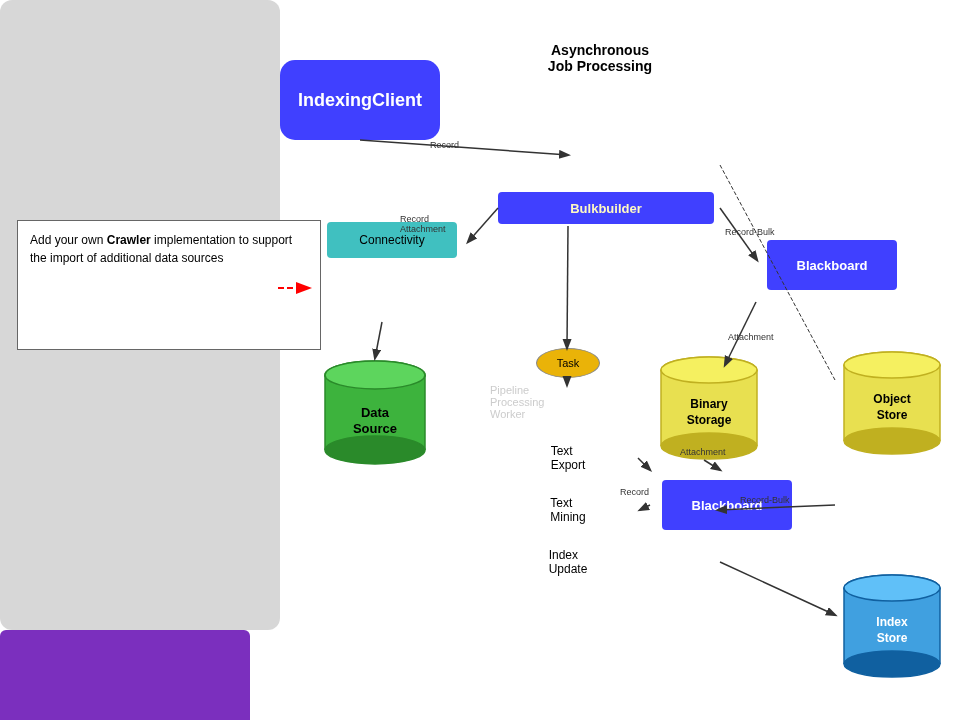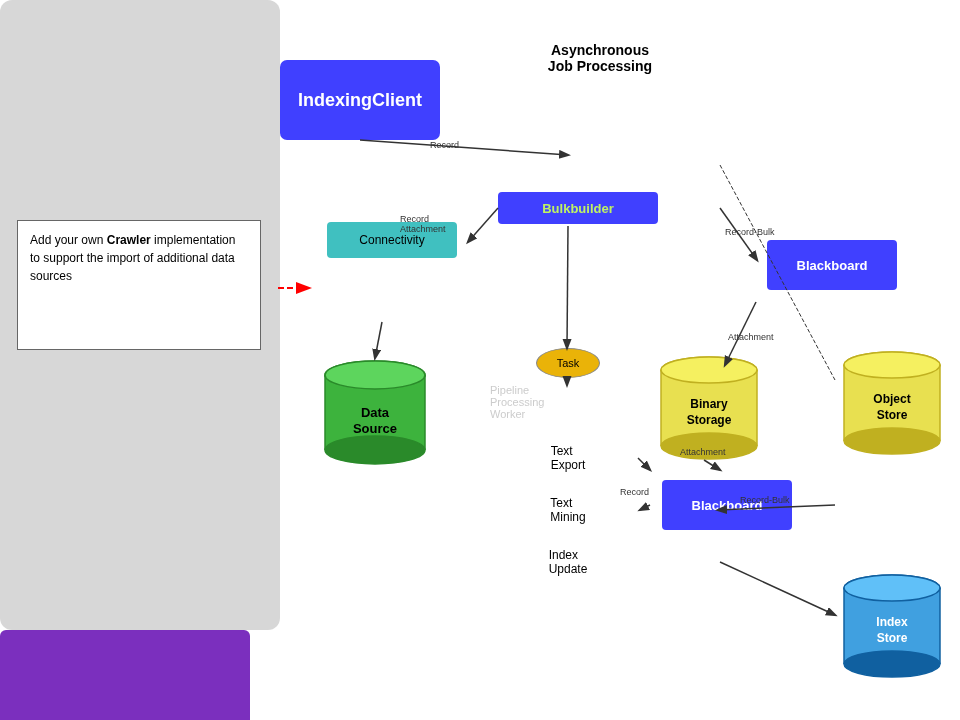--- a/index.html
+++ b/index.html
@@ -37,21 +37,21 @@
     
     .indexing-client {
       left: 280px;
       top: 60px;
       width: 160px;
       height: 80px;
       background: #4040FF;
       color: #fff;
       font-size: 18px;
       font-weight: bold;
-      border-radius: 7px;
+      border-radius: 15px;
     }
 
     
     .async-box {
       left: 455px;
       top: 35px;
       width: 280px;
       height: 630px;
       background: #d0d0d0;
       border-radius: 12px;
@@ -87,24 +87,24 @@
       border-radius: 4px;
       display: flex;
       align-items: center;
       justify-content: center;
       font-size: 12px;
     }
     .bulkbuilder-box {
       position: absolute;
       left: 498px;
       top: 192px;
-      width: 160px;
+      width: 216px;
       height: 32px;
       background: #4040FF;
-      color: #bef264;
+      color: #fef9c3;
       border-radius: 4px;
       display: flex;
       align-items: center;
       justify-content: center;
       font-size: 13px;
       font-weight: bold;
     }
     .blackboard-top-box {
       position: absolute;
       left: 767px;
@@ -218,21 +218,21 @@
       justify-content: center;
       font-size: 13px;
       font-weight: bold;
     }
 
     
     .annotation-box {
       position: absolute;
       left: 17px;
       top: 220px;
-      width: 244px;
+      width: 304px;
       height: 130px;
       border: 1px solid #666;
       background: #fff;
       padding: 10px 12px;
       font-size: 12px;
       color: #000;
       line-height: 1.5;
     }
 
     svg.arrows {

